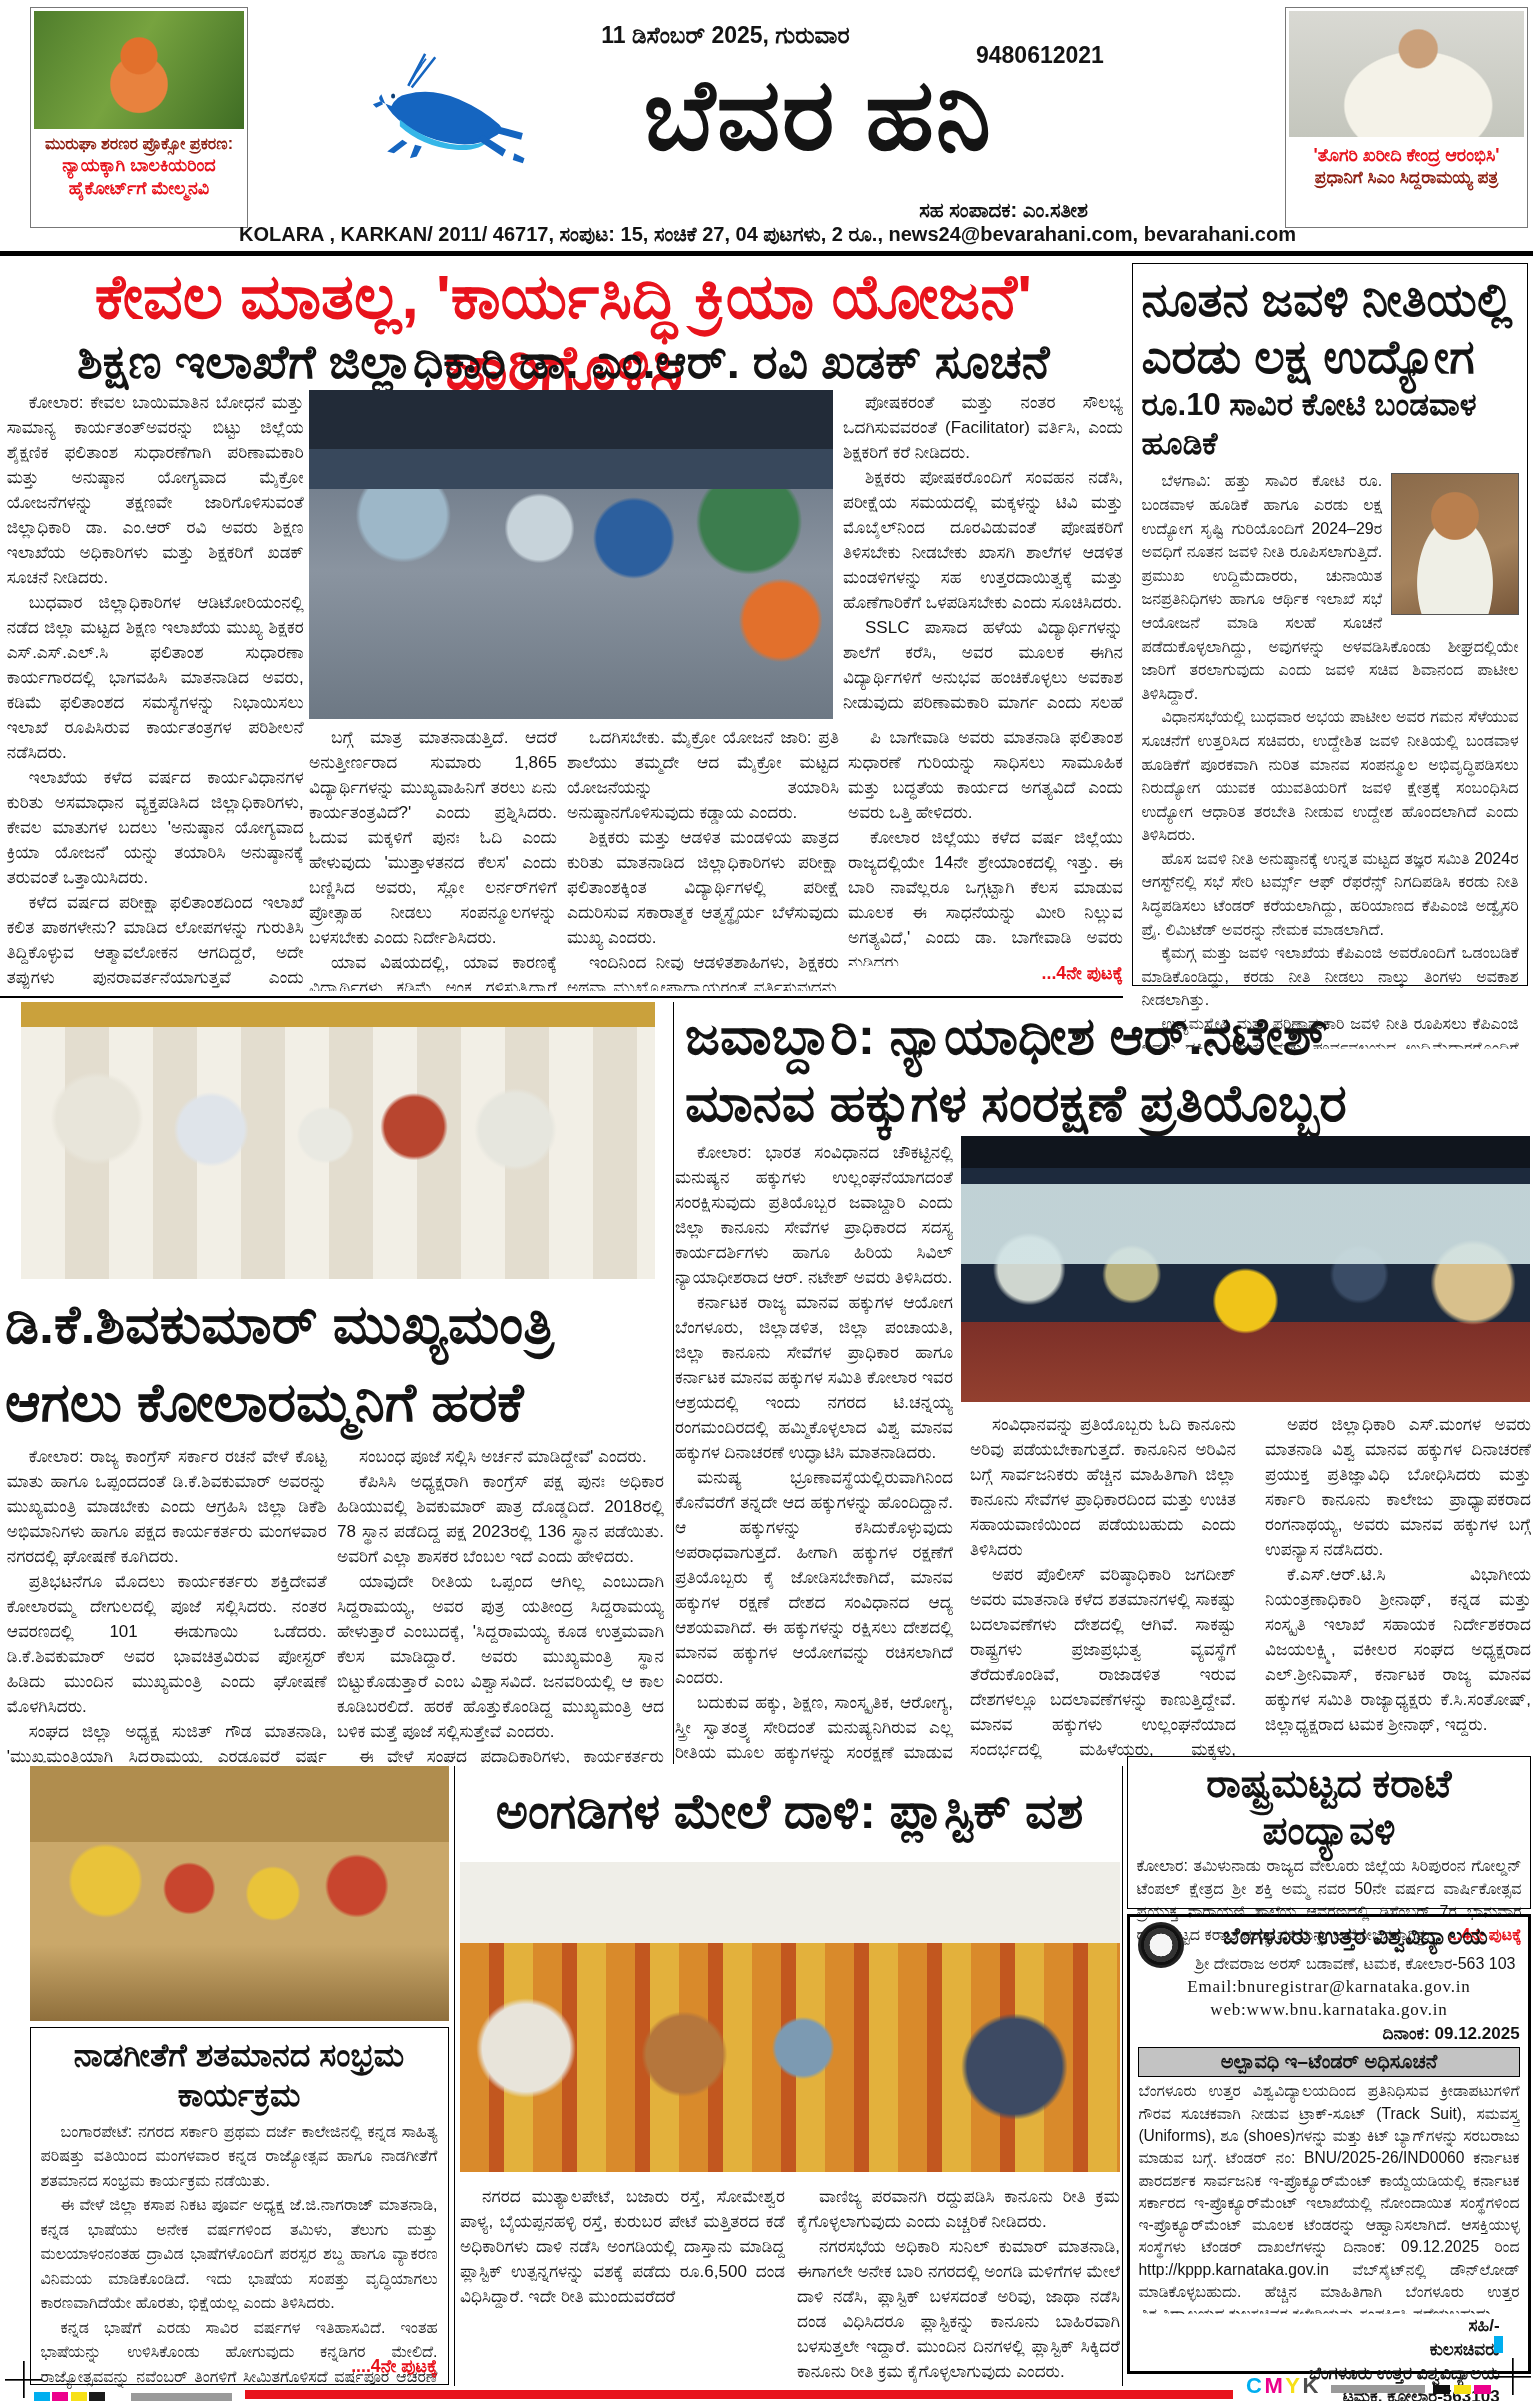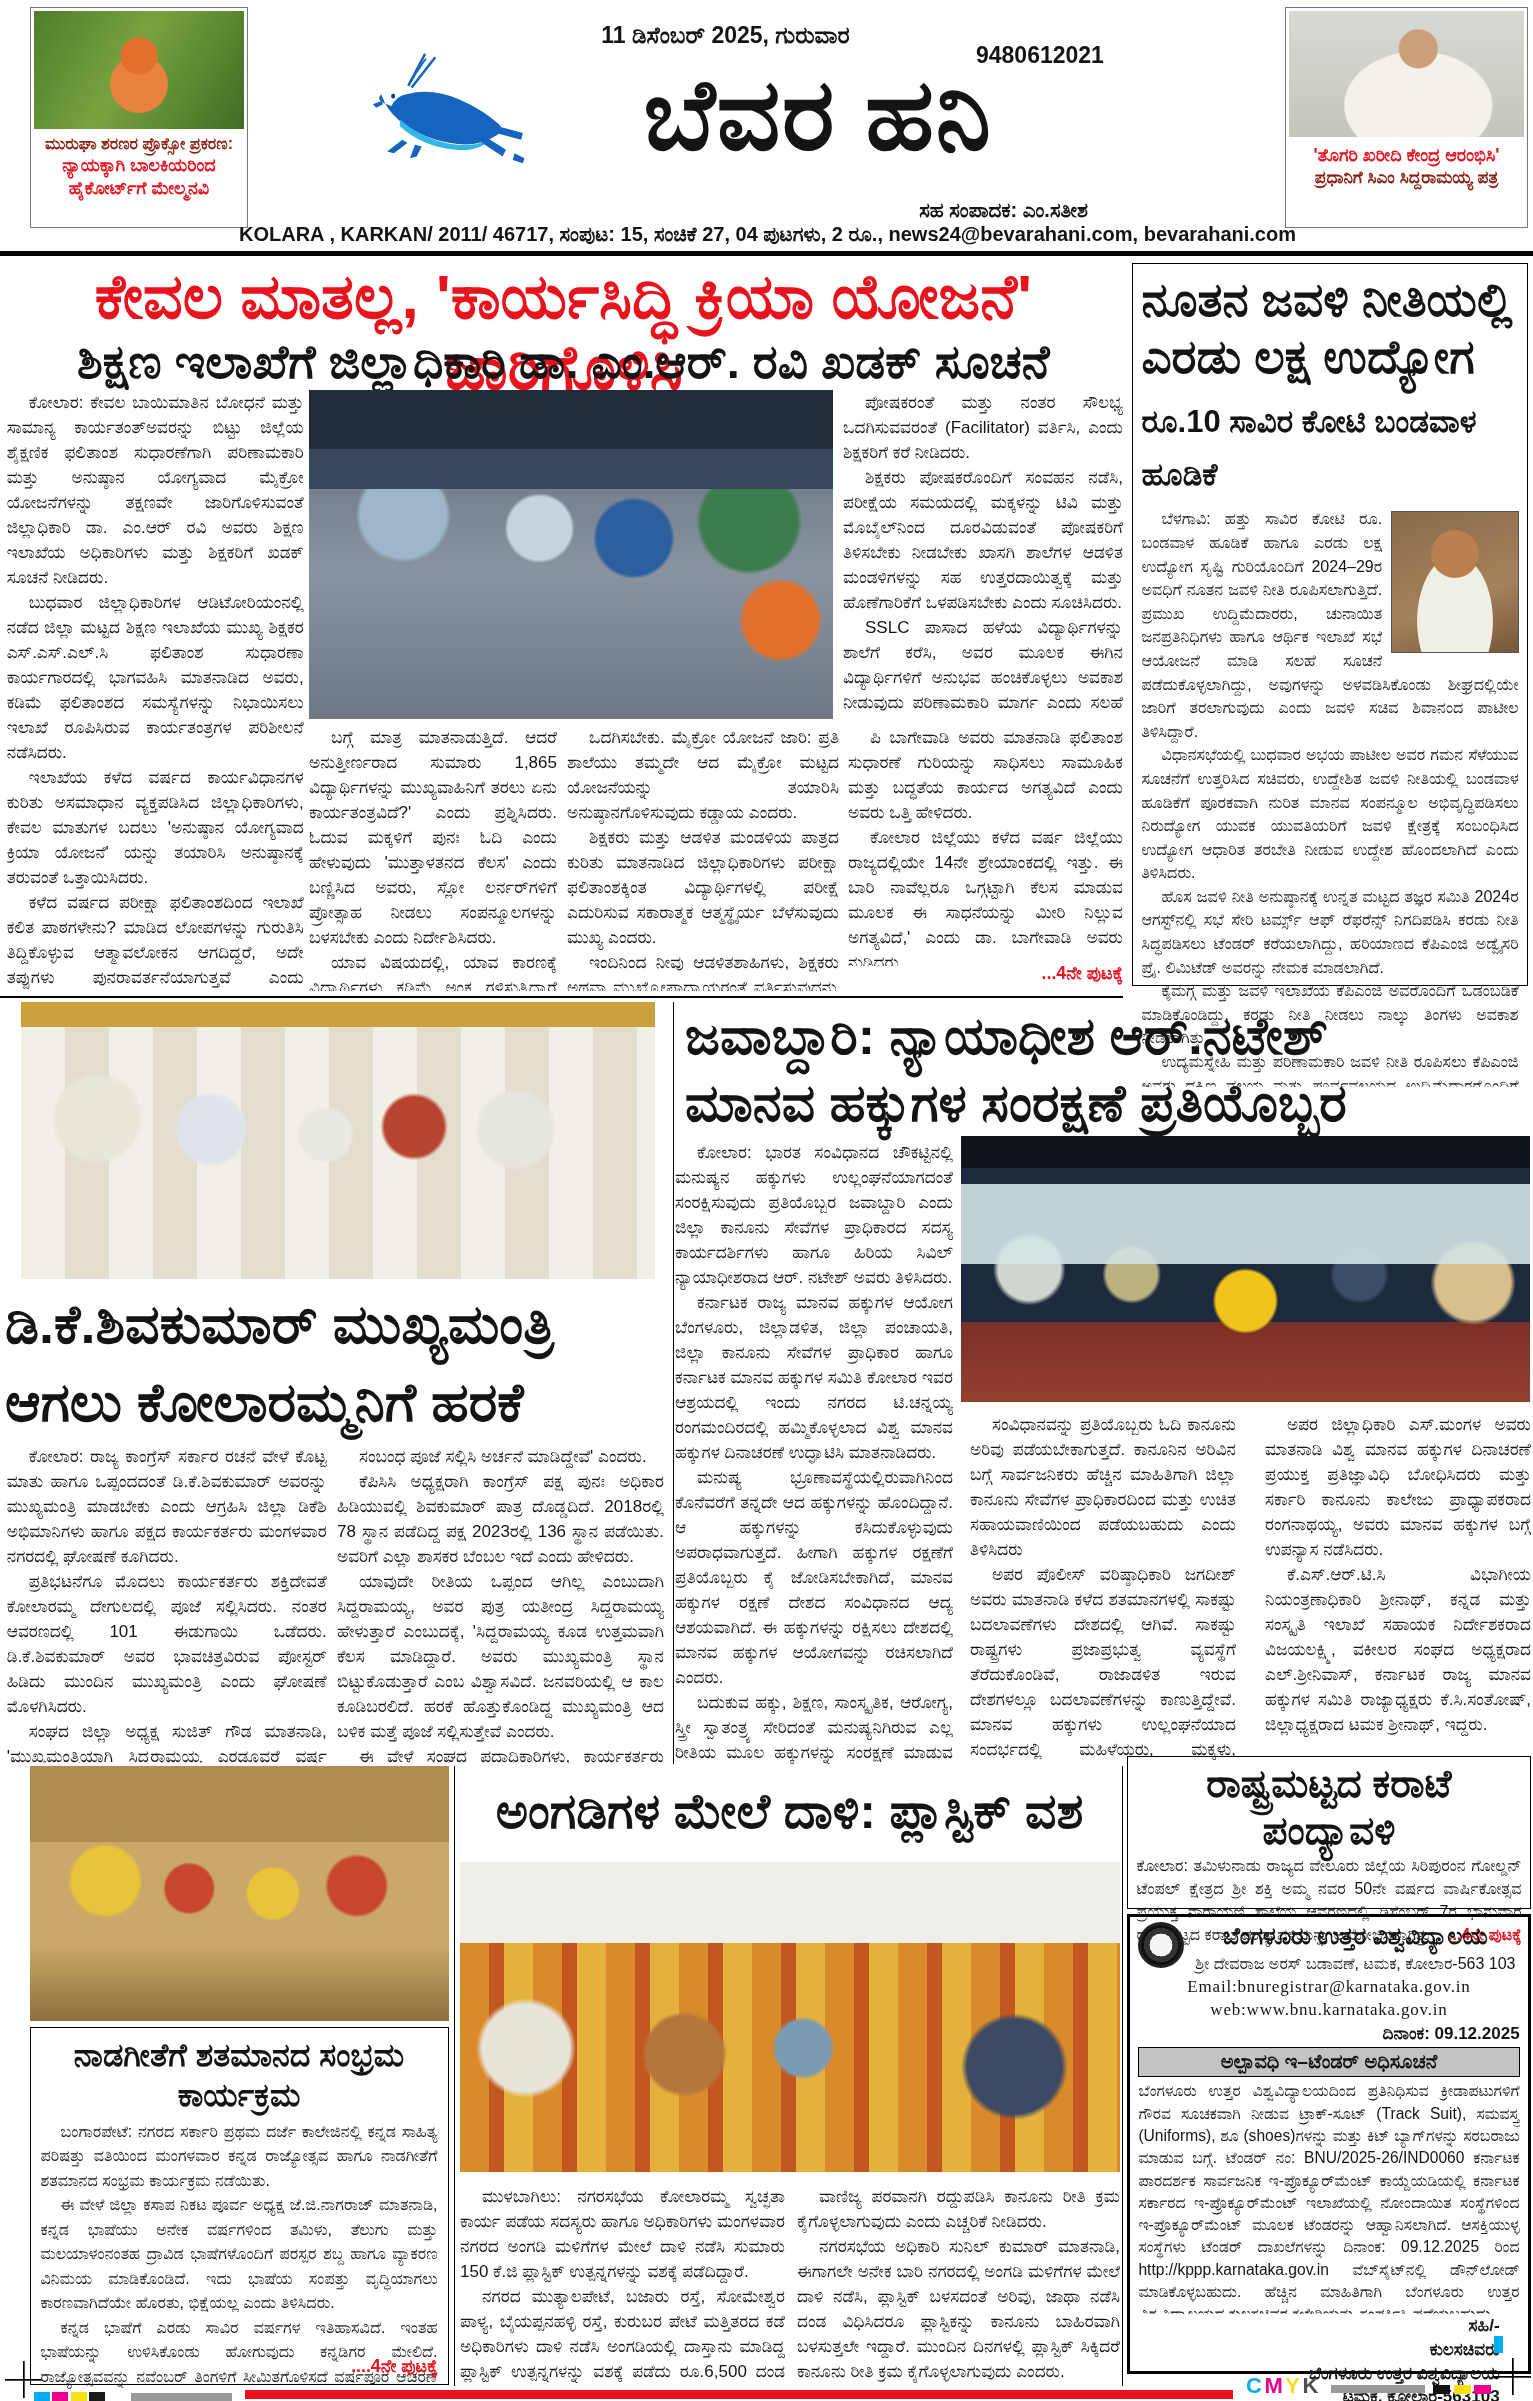--- a/index.html
+++ b/index.html
@@ -57,21 +57,21 @@
   #a1-side { left:843px; top:390px; width:280px; height:329px; }
   #a1-col2 { left:309px;  top:725px; width:248px; height:266px; }
   #a1-col3 { left:567px;  top:725px; width:272px; height:266px; }
   #a1-col4 { left:848px; top:725px; width:275px; height:241px; }
   #a1-jump { left:961px; top:963px; width:162px; }
   #a1-rule-bottom { left:0; top:996px; width:1123px; height:1.7px; }
 
   
   #a2-box { left:1132px; top:263px; width:396px; height:723px; padding:6.7px 8.4px; }
   #a2-headline { font-size:47px; line-height:57px; text-align:left; }
-  #a2-subhead { font-size:31px; line-height:53px; margin-top:10px; }
+  #a2-subhead { font-size:31px; line-height:39px; margin-top:0; }
   #a2-body { margin-top:6.7px; font-size:16px; line-height:23.6px; text-align:justify; height:580px; overflow:hidden; }
   #a2-body p { text-indent:20px; }
   #a2-photo { float:right; width:128px; height:142px; margin:3.4px 0 5px 8.4px; border:0.8px solid #555;
      background: radial-gradient(circle at 50% 30%, #b97f4e 0 20%, transparent 21%),
                  radial-gradient(ellipse at 50% 78%, #efefe6 0 42%, transparent 43%),
                  linear-gradient(160deg,#8a6a4a,#a5825c 60%,#77573a); }
 
   
   #dks-photo { left:21px; top:1002px; width:634px; height:277px;
      background: linear-gradient(180deg,#caa13c 0 9%, transparent 9%),
@@ -309,21 +309,20 @@
       <p>ಈ ವೇಳೆ ಜಿಲ್ಲಾ ಕಸಾಪ ನಿಕಟ ಪೂರ್ವ ಅಧ್ಯಕ್ಷ ಜೆ.ಜಿ.ನಾಗರಾಜ್ ಮಾತನಾಡಿ, ಕನ್ನಡ ಭಾಷೆಯು ಅನೇಕ ವರ್ಷಗಳಿಂದ ತಮಿಳು, ತೆಲುಗು ಮತ್ತು ಮಲಯಾಳಂನಂತಹ ದ್ರಾವಿಡ ಭಾಷೆಗಳೊಂದಿಗೆ ಪರಸ್ಪರ ಶಬ್ದ ಹಾಗೂ ವ್ಯಾಕರಣ ವಿನಿಮಯ ಮಾಡಿಕೊಂಡಿದೆ. ಇದು ಭಾಷೆಯ ಸಂಪತ್ತು ವೃದ್ಧಿಯಾಗಲು ಕಾರಣವಾಗಿದೆಯೇ ಹೊರತು, ಭಿಕ್ಷೆಯಲ್ಲ ಎಂದು ತಿಳಿಸಿದರು.</p>
       <p>ಕನ್ನಡ ಭಾಷೆಗೆ ಎರಡು ಸಾವಿರ ವರ್ಷಗಳ ಇತಿಹಾಸವಿದೆ. ಇಂತಹ ಭಾಷೆಯನ್ನು ಉಳಿಸಿಕೊಂಡು ಹೋಗುವುದು ಕನ್ನಡಿಗರ ಮೇಲಿದೆ. ರಾಜ್ಯೋತ್ಸವವನ್ನು ನವೆಂಬರ್ ತಿಂಗಳಿಗೆ ಸೀಮಿತಗೊಳಿಸದೆ ವರ್ಷಪೂರ ಆಚರಣೆ ಮಾಡುವ ಮೂಲಕ ಭಾಷೆ ಜೀವಂತಗೊಳಿಸಬೇಕು ಎಂದರು.</p>
 
     </div>
     <div id="anthem-jump" class="jump">....4ನೇ ಪುಟಕ್ಕೆ</div>
   </div>
 
   <div class="abs bold center" id="raid-headline">ಅಂಗಡಿಗಳ ಮೇಲೆ ದಾಳಿ: ಪ್ಲಾಸ್ಟಿಕ್ ವಶ</div>
   <div class="abs photo" id="raid-photo"></div>
   <div class="abs ktext" id="raid-col1">
-    <p>ಮುಳಬಾಗಿಲು: ನಗರಸಭೆಯ ಕೋಲಾರಮ್ಮ ಸ್ವಚ್ಛತಾ ಕಾರ್ಯ ಪಡೆಯ ಸದಸ್ಯರು ಹಾಗೂ ಅಧಿಕಾರಿಗಳು ಮಂಗಳವಾರ ನಗರದ ಅಂಗಡಿ ಮಳಿಗೆಗಳ ಮೇಲೆ ದಾಳಿ ನಡೆಸಿ ಸುಮಾರು 150 ಕೆ.ಜಿ ಪ್ಲಾಸ್ಟಿಕ್ ಉತ್ಪನ್ನಗಳನ್ನು ವಶಕ್ಕೆ ಪಡೆದಿದ್ದಾರೆ.</p>
     <p>ನಗರದ ಮುತ್ಯಾಲಪೇಟೆ, ಬಜಾರು ರಸ್ತೆ, ಸೋಮೇಶ್ವರ ಪಾಳ್ಯ, ಬೈಯಪ್ಪನಹಳ್ಳಿ ರಸ್ತೆ, ಕುರುಬರ ಪೇಟೆ ಮತ್ತಿತರದ ಕಡೆ ಅಧಿಕಾರಿಗಳು ದಾಳಿ ನಡೆಸಿ ಅಂಗಡಿಯಲ್ಲಿ ದಾಸ್ತಾನು ಮಾಡಿದ್ದ ಪ್ಲಾಸ್ಟಿಕ್ ಉತ್ಪನ್ನಗಳನ್ನು ವಶಕ್ಕೆ ಪಡೆದು ರೂ.6,500 ದಂಡ ವಿಧಿಸಿದ್ದಾರೆ. ಇದೇ ರೀತಿ ಮುಂದುವರೆದರೆ</p>
   </div>
   <div class="abs ktext" id="raid-col2">
     <p>ವಾಣಿಜ್ಯ ಪರವಾನಗಿ ರದ್ದುಪಡಿಸಿ ಕಾನೂನು ರೀತಿ ಕ್ರಮ ಕೈಗೊಳ್ಳಲಾಗುವುದು ಎಂದು ಎಚ್ಚರಿಕೆ ನೀಡಿದರು.</p>
     <p>ನಗರಸಭೆಯ ಅಧಿಕಾರಿ ಸುನಿಲ್ ಕುಮಾರ್ ಮಾತನಾಡಿ, ಈಗಾಗಲೇ ಅನೇಕ ಬಾರಿ ನಗರದಲ್ಲಿ ಅಂಗಡಿ ಮಳಿಗೆಗಳ ಮೇಲೆ ದಾಳಿ ನಡೆಸಿ, ಪ್ಲಾಸ್ಟಿಕ್ ಬಳಸದಂತೆ ಅರಿವು, ಜಾಥಾ ನಡೆಸಿ ದಂಡ ವಿಧಿಸಿದರೂ ಪ್ಲಾಸ್ಟಿಕನ್ನು ಕಾನೂನು ಬಾಹಿರವಾಗಿ ಬಳಸುತ್ತಲೇ ಇದ್ದಾರೆ. ಮುಂದಿನ ದಿನಗಳಲ್ಲಿ ಪ್ಲಾಸ್ಟಿಕ್ ಸಿಕ್ಕಿದರೆ ಕಾನೂನು ರೀತಿ ಕ್ರಮ ಕೈಗೊಳ್ಳಲಾಗುವುದು ಎಂದರು.</p>
 
   </div>
   <div class="abs" id="bot-div-left"></div>
   <div class="abs" id="bot-div-right"></div>
 

